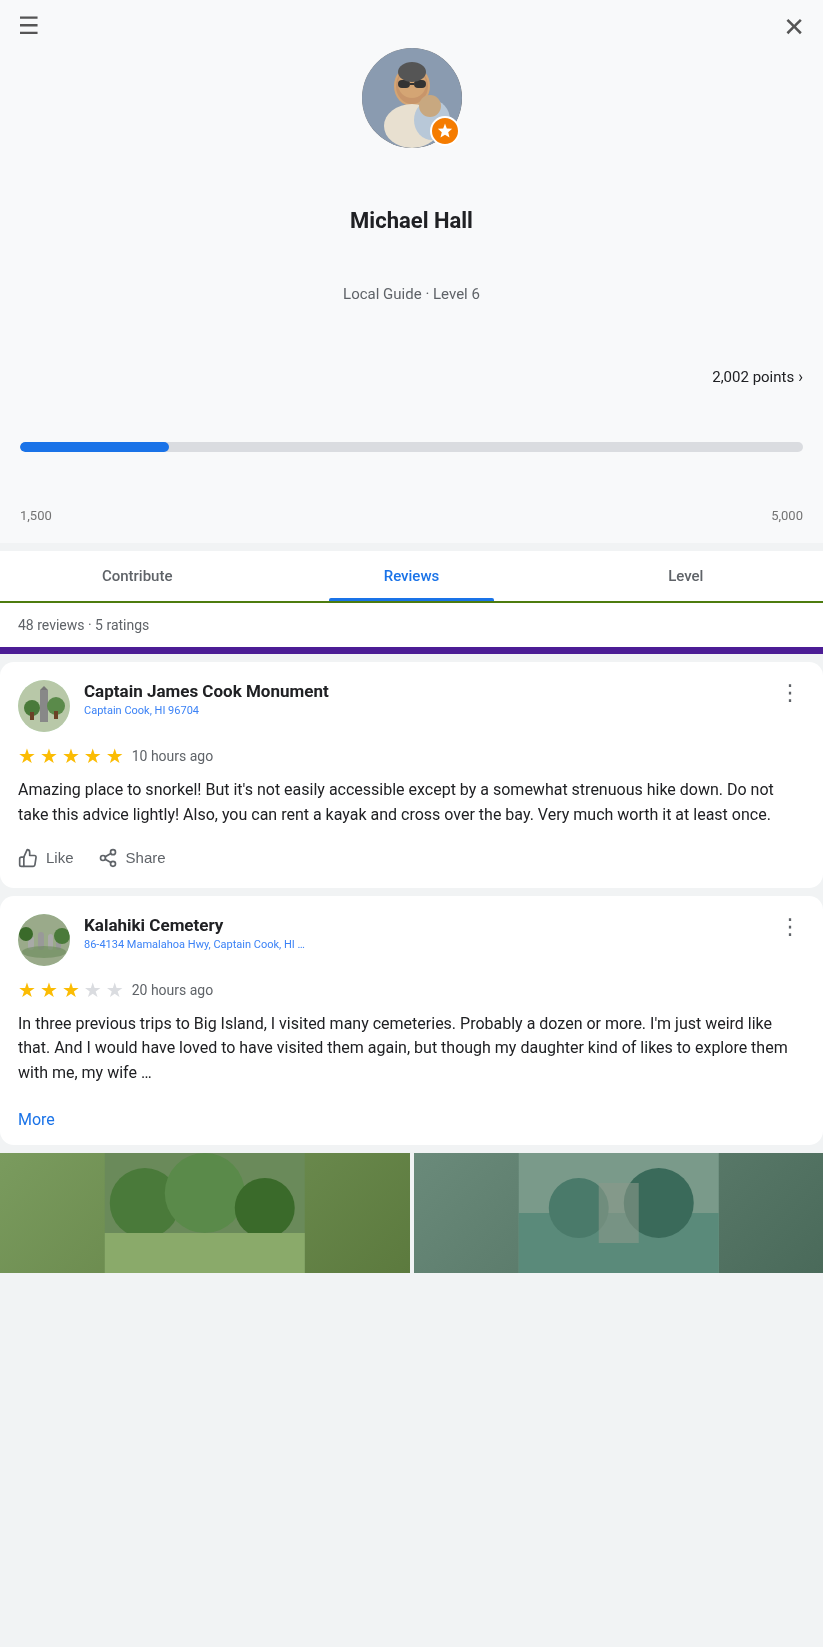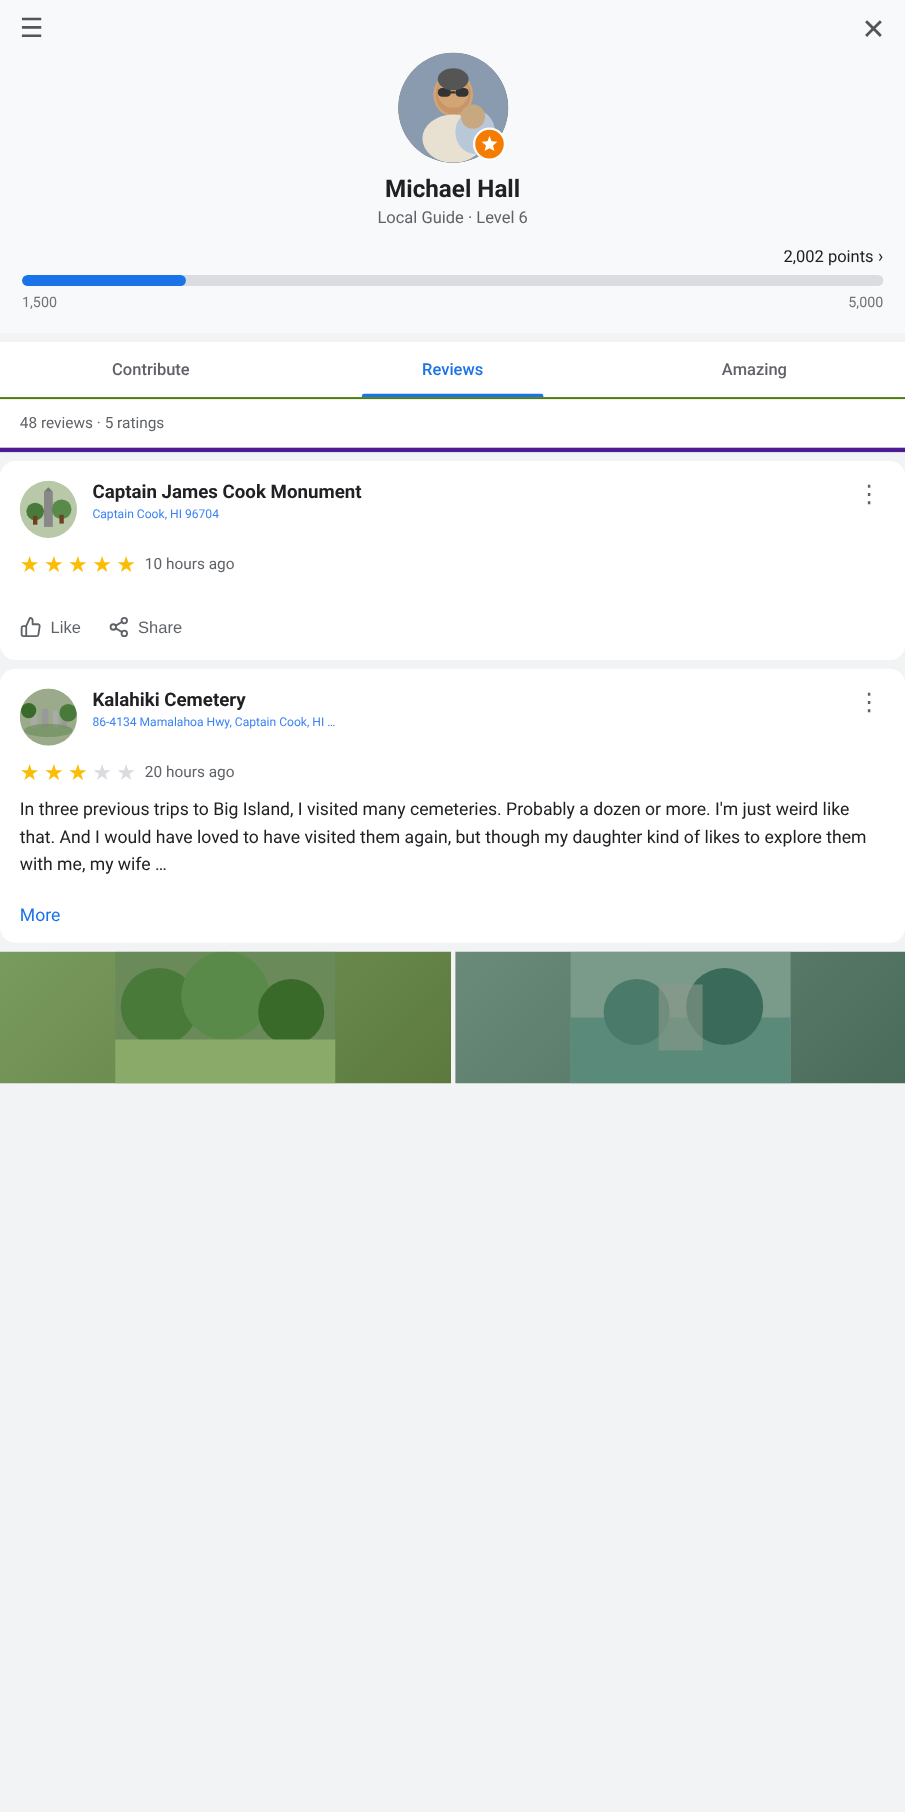--- a/index.html
+++ b/index.html
@@ -31,20 +31,21 @@
       cursor: pointer;
       line-height: 1;
     }
 
     .profile-section {
       background: #f8f9fa;
       display: flex;
       flex-direction: column;
       align-items: center;
       padding: 0 20px 20px 20px;
+      gap: 48px;
     }
     .avatar-container {
       position: relative;
       width: 100px;
       height: 100px;
       margin-bottom: 12px;
     }
     .avatar-img {
       width: 100px;
       height: 100px;
@@ -157,21 +158,21 @@
       background: #1a73e8;
       border-radius: 2px 2px 0 0;
     }
 
     
     .stats-row {
       background: #fff;
       padding: 14px 18px;
       font-size: 14px;
       color: #5f6368;
-      border-bottom: 4px solid #4c1d95;
+      border-bottom: 7px solid #4c1d95;
     }
 
     
     .review-card {
       background: #fff;
       margin-top: 8px;
       padding: 18px 18px 16px 18px;
       border-radius: 14px;
     }
 
@@ -253,21 +254,20 @@
     .action-btn {
       display: flex;
       align-items: center;
       gap: 8px;
       font-size: 15px;
       color: #5f6368;
       cursor: pointer;
       background: none;
       border: none;
       padding: 4px 0;
-      margin-top: 21px;
     }
     .action-btn svg {
       width: 20px;
       height: 20px;
     }
 
     
     .more-link {
       color: #1a73e8;
       font-size: 16px;
@@ -353,21 +353,21 @@
 </div>
 
 <div class="tabs-container">
   <div class="tab-item">
     <span>Contribute</span>
   </div>
   <div class="tab-item active">
     <span>Reviews</span>
   </div>
   <div class="tab-item">
-    <span>Amazing</span>
+    <span>Level</span>
   </div>
 </div>
 
 <div class="stats-row">
   <span>48 reviews · 5 ratings</span>
 </div>
 
 <div class="review-card">
   <div class="review-header">
     <div class="place-avatar">
@@ -392,20 +392,21 @@
 
   <div class="stars-row">
     <span class="star">★</span>
     <span class="star">★</span>
     <span class="star">★</span>
     <span class="star">★</span>
     <span class="star">★</span>
     <span class="time-ago">10 hours ago</span>
   </div>
 
+  <div class="review-text">Amazing place to snorkel! But it's not easily accessible except by a somewhat strenuous hike down. Do not take this advice lightly! Also, you can rent a kayak and cross over the bay. Very much worth it at least once.</div>
 
   <div class="review-actions">
     <button class="action-btn">
       <svg viewBox="0 0 24 24" fill="none" stroke="#5f6368" stroke-width="2" stroke-linecap="round" stroke-linejoin="round">
         <path d="M14 9V5a3 3 0 0 0-3-3l-4 9v11h11.28a2 2 0 0 0 2-1.7l1.38-9a2 2 0 0 0-2-2.3H14z"></path>
         <path d="M7 22H4a2 2 0 0 1-2-2v-7a2 2 0 0 1 2-2h3"></path>
       </svg>
       <span>Like</span>
     </button>
     <button class="action-btn">

